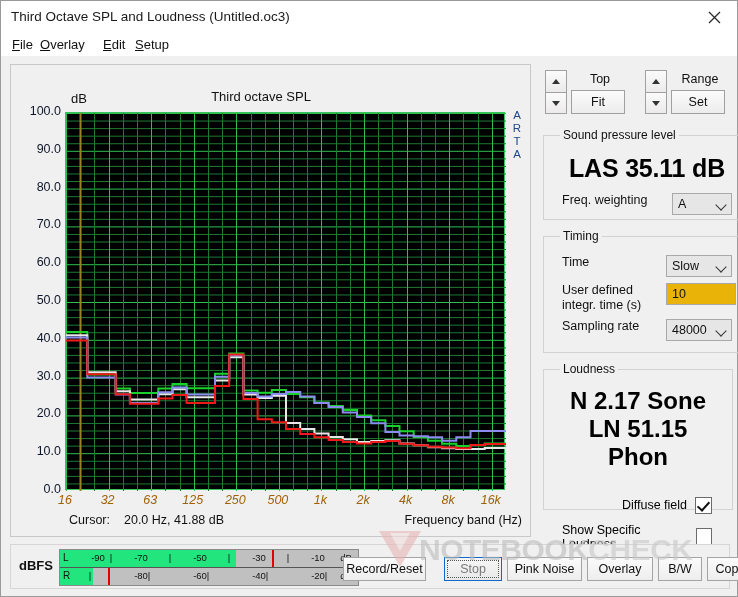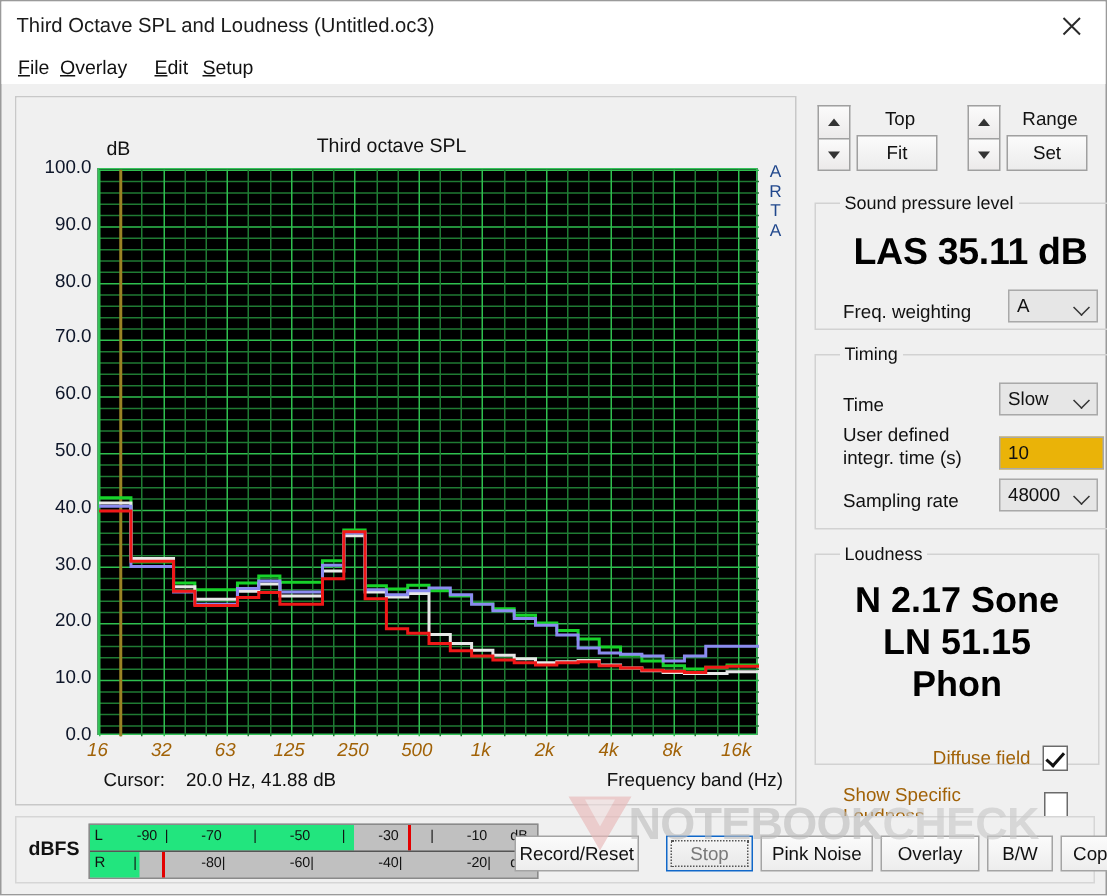--- a/index.html
+++ b/index.html
@@ -64,31 +64,31 @@
   .spinlab { position:absolute; left:26px; top:2px; width:58px; text-align:center; font-size:12.5px; color:#111; }
   .spinbtn { position:absolute; left:26px; top:20px; width:54px; height:24px;
              background:linear-gradient(#fbfbfb,#ececec); border:1px solid #a0a0a0;
              font-size:12.5px; color:#111; display:flex; align-items:center; justify-content:center; cursor:pointer; }
 
   .group { position:absolute; left:0; width:190px; border:1px solid #d2d2d2; }
   .group > legend { font-size:12px; color:#111; padding:0 3px; margin-left:4px; }
 
   #spl-group { top:64px; height:92px; }
   #spl-value { text-align:center; font-size:25px; font-weight:bold; color:#000; letter-spacing:-0.2px; margin:6px 0 10px 0; }
-  .row { display:flex; align-items:flex-end; padding:0 6px 6px 6px; }
+  .row { display:flex; align-items:flex-start; padding:0 6px 6px 6px; }
   .row .lbl { font-size:12.5px; color:#111; }
   .sel { position:relative; background:#e6e6e6; border:1px solid #a9a9a9; height:22px;
          display:flex; align-items:center; padding-left:5px; font-size:12.5px; color:#111; cursor:pointer; }
   .sel .chev { position:absolute; right:6px; top:7px; width:8px; height:8px; border-right:1.6px solid #333; border-bottom:1.6px solid #333; transform:rotate(45deg); }
 
   #timing-group { top:165px; height:124px; }
   #loud-group { top:298px; height:148px; }
   #loud-value { text-align:center; font-size:24px; font-weight:bold; color:#000; line-height:28px; margin:5px 0 0 0; }
   .chkrow { display:flex; align-items:center; justify-content:flex-end; gap:8px; padding:0 8px 0 6px; }
-  .chkrow .lbl { font-size:12.5px; color:#a16207; }
+  .chkrow .lbl { font-size:12.5px; color:#000000; }
   .chk { width:17px; height:17px; background:#fff; border:1px solid #6b6b6b; position:relative; cursor:pointer; }
   .chk.on::after { content:""; position:absolute; left:4px; top:1px; width:5px; height:10px;
                    border-right:2px solid #111; border-bottom:2px solid #111; transform:rotate(42deg); }
 
   
   #bottom { position:absolute; left:9px; top:543px; width:720px; height:45px; background:#f0f0f0; border:1px solid #d6d6d6; }
   #dbfs-label { position:absolute; left:8px; top:13px; font-size:13px; font-weight:bold; color:#111; }
   #meter { position:absolute; left:48px; top:4px; width:300px; height:37px; background:#c0c0c0; border:1px solid #8a8a8a; }
   .mrow { position:absolute; left:0; width:298px; height:17px; }
   .mfill { position:absolute; left:0; top:0; height:17px; background:#22e57e; }

